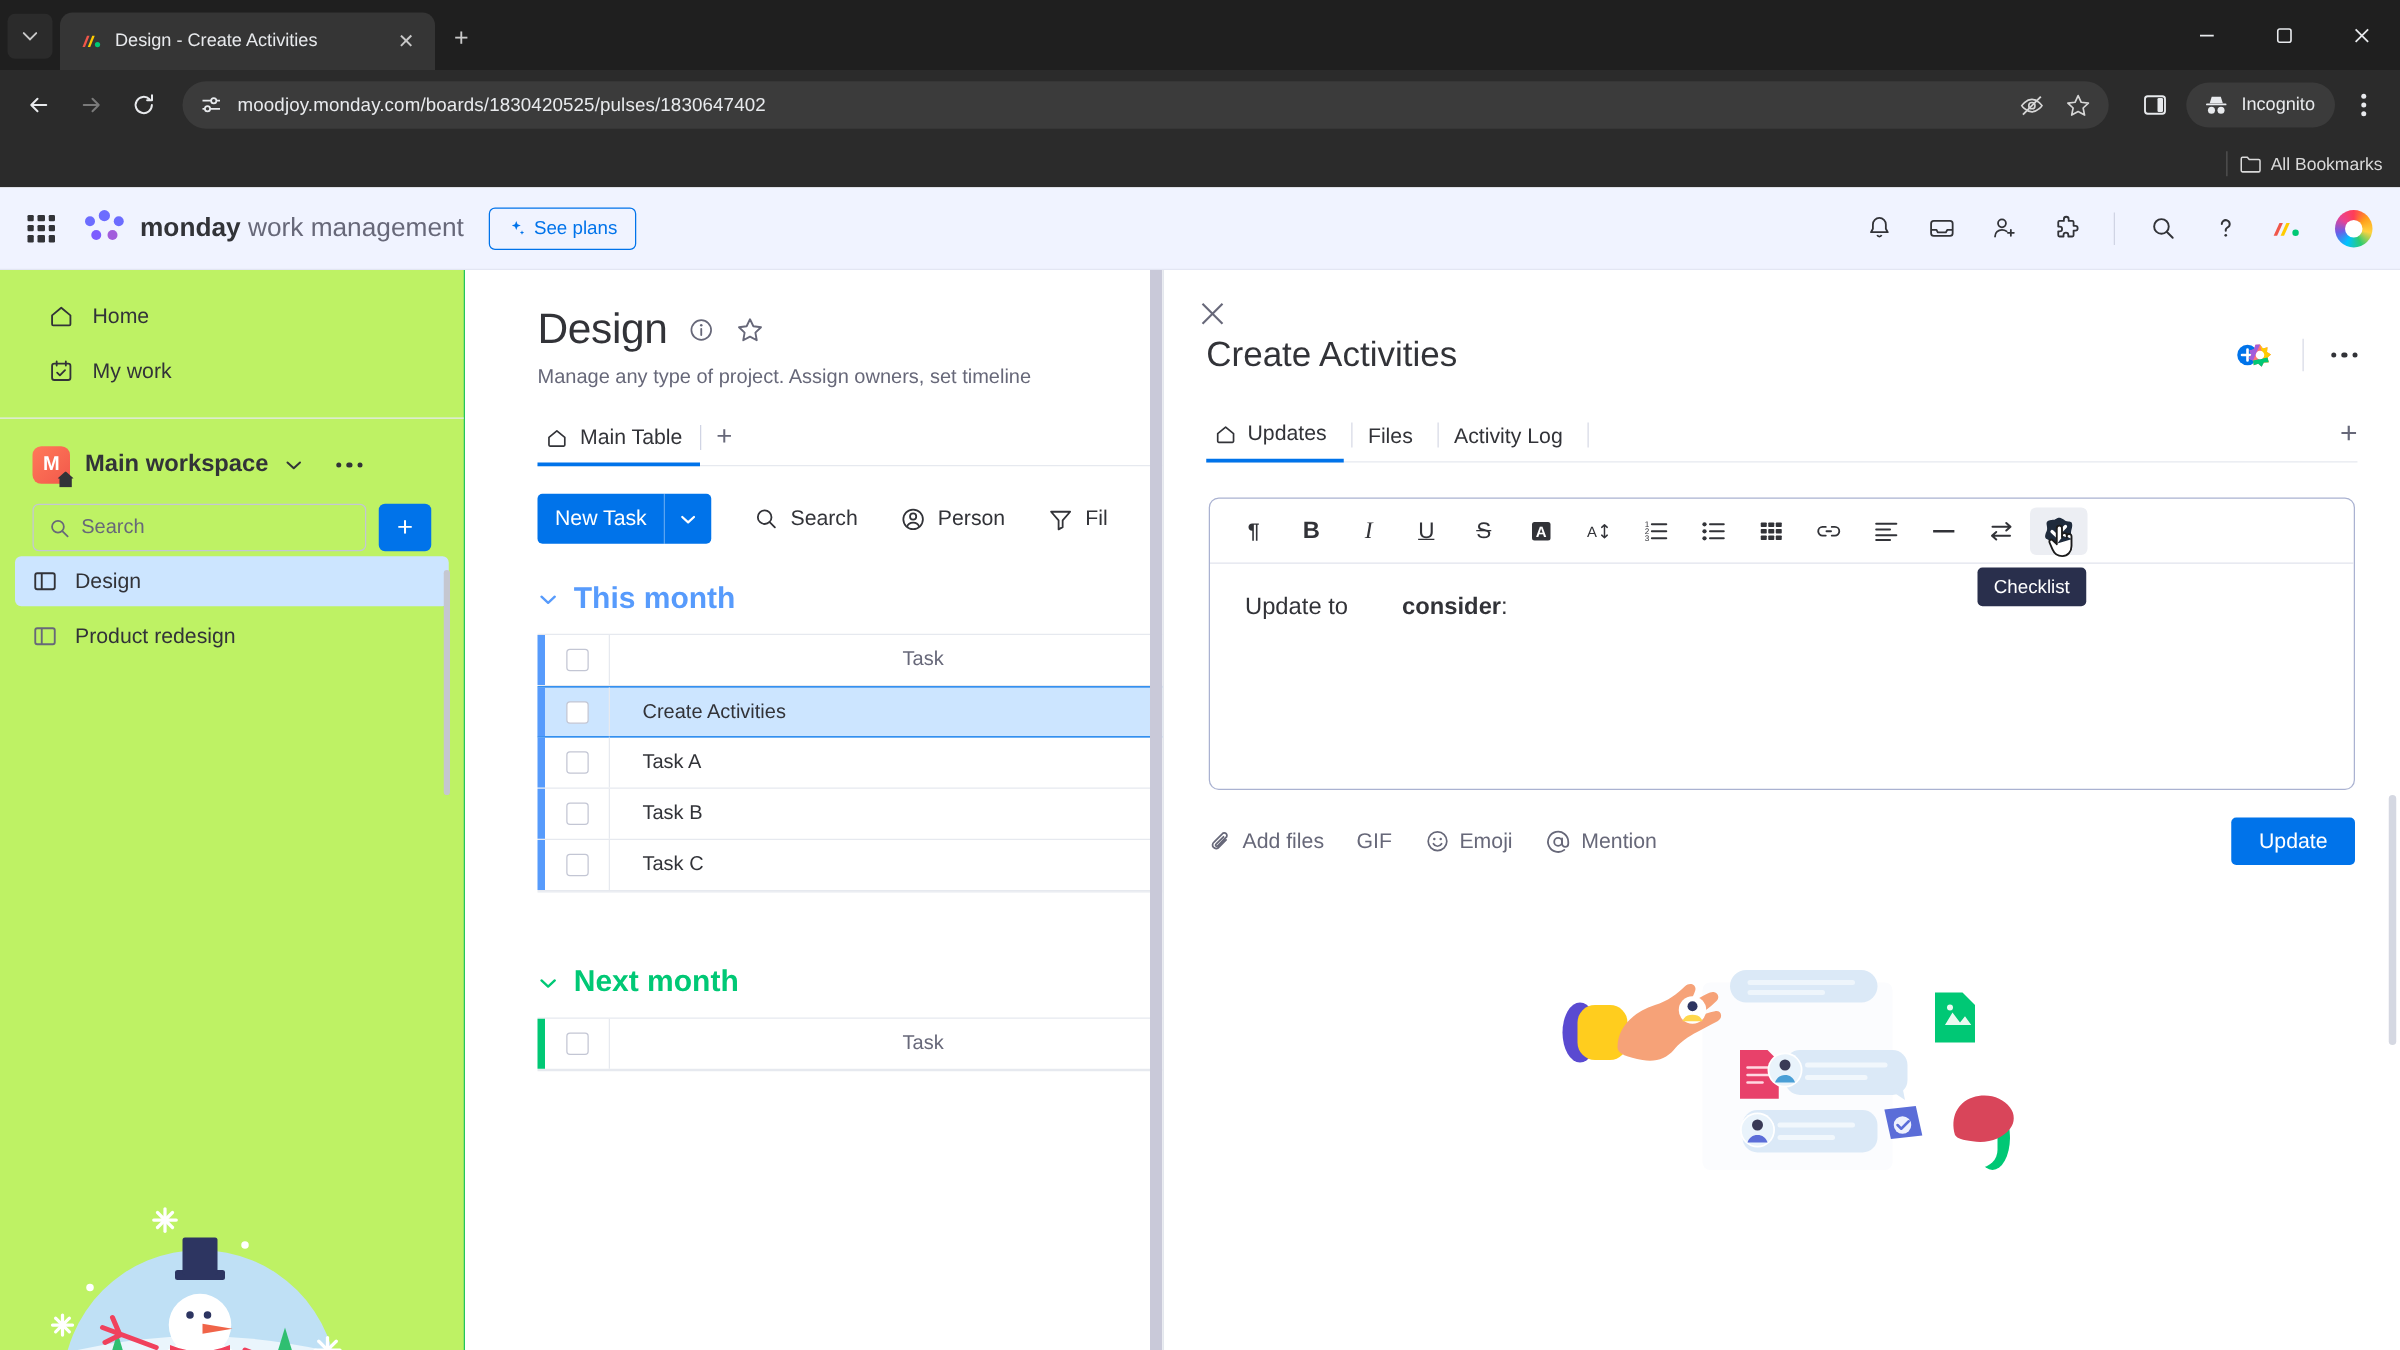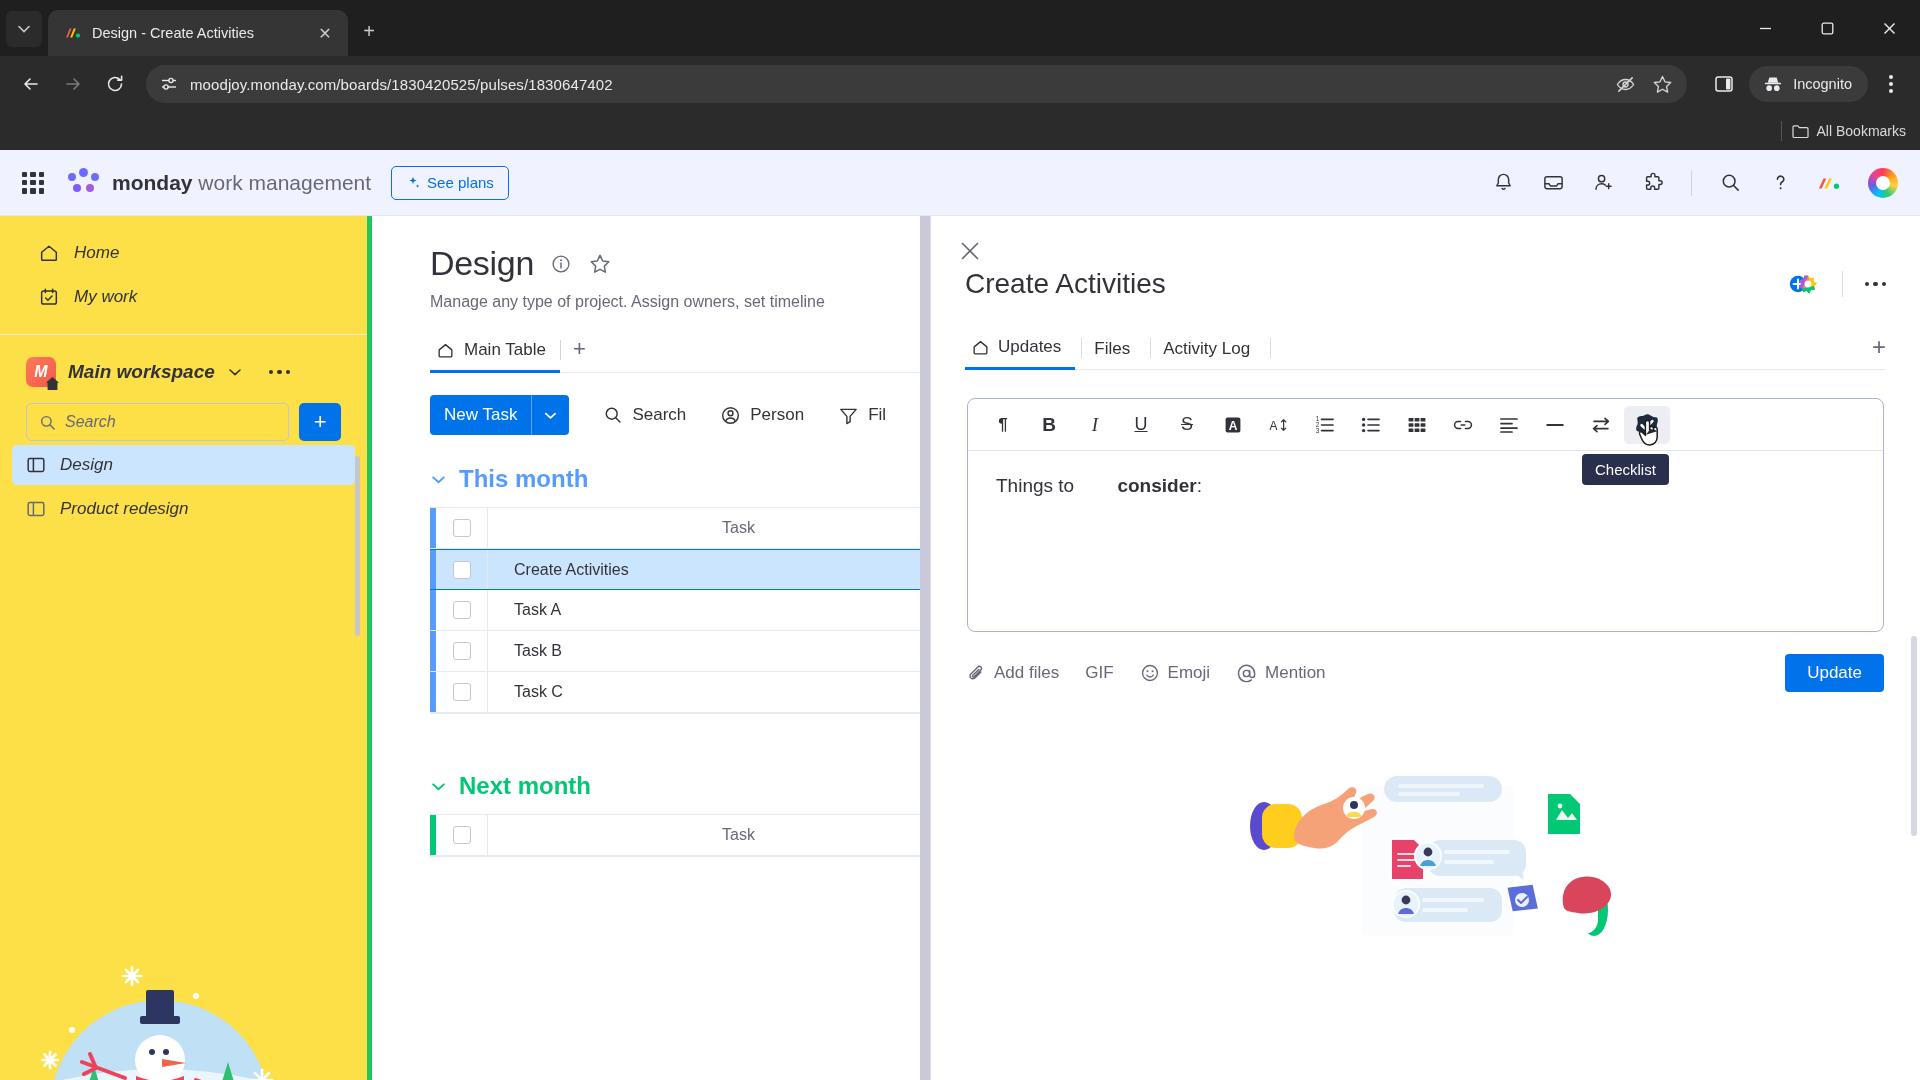--- a/index.html
+++ b/index.html
@@ -117,22 +117,22 @@
     width:30px; height:30px; border-radius:50%;
     background: conic-gradient(#ff3d57,#ff9f1a,#ffd23f,#2ecc71,#00c2ff,#6c5ce7,#e84393,#ff3d57);
     position:relative;
   }
   .avatar-rainbow::after{ content:''; position:absolute; inset:8px; background:#fff; border-radius:50%; }
 
   .body-row { display:flex; height: calc(1080px - 150px - 66px); }
 
   
   .sidebar {
-    width: 372px; flex: 0 0 372px; background:#fde047;
-    border-right:5px solid #22c55e; position:relative; padding-top: 14px; font-style: italic;
+    width: 372px; flex: 0 0 372px; background:#bef264;
+    border-right:1px solid #22c55e; position:relative; padding-top: 14px;
   }
   .side-item {
     height: 42px; display:flex; align-items:center; gap:14px;
     padding: 0 26px; color:#323338; font-size:17px; border-radius:6px;
     margin: 2px 12px;
   }
   .side-divider { height:1px; background:#e6e9ef; margin: 16px 0 0 0; }
   .ws-row { display:flex; align-items:center; gap:12px; padding: 22px 26px 0 26px; }
   .ws-badge {
     width:30px; height:30px; border-radius:7px; background:#f65f7c;
@@ -929,21 +929,21 @@
               <span style="position:absolute;left:13px;top:11px;">
                 <svg width="26" height="32" viewBox="0 0 26 32">
                   <path d="M8.4 18.4V5.6a2.1 2.1 0 114.2 0v7.2m0-1.4a1.9 1.9 0 113.8 0v1.6m0-.9a1.9 1.9 0 113.8 0v2m0 .2v5.4c0 4.6-2.9 8.2-7.4 8.2-4.4 0-6.6-2.6-7.8-5.4l-2.4-5.5c-.7-1.6 1.2-3.1 2.6-1.8l3 2.8" fill="#ffffff" stroke="#1b1b1b" stroke-width="1.5" stroke-linecap="round" stroke-linejoin="round"></path>
                 </svg>
               </span>
               <span class="tooltip" style="left:-42px;top:48px;">Checklist</span>
             </span>
           </div>
 
           <div class="ed-body">
-            <span>Things to </span><b>consider</b><span>:</span>
+            <span>Update to </span><b>consider</b><span>:</span>
           </div>
         </div>
 
         <div class="ed-footer">
           <span class="foot-act">
             <span>
               <svg width="19" height="19" viewBox="0 0 20 20">
                   <path d="M14.6 8.4l-6 6a3 3 0 11-4.2-4.2l7-7a2.2 2.2 0 113.1 3.1l-6.9 7a1 1 0 11-1.4-1.4l6.2-6.2" stroke="#676879" stroke-width="1.5" fill="none" stroke-linecap="round" stroke-linejoin="round"></path>
                 </svg>
             </span>

